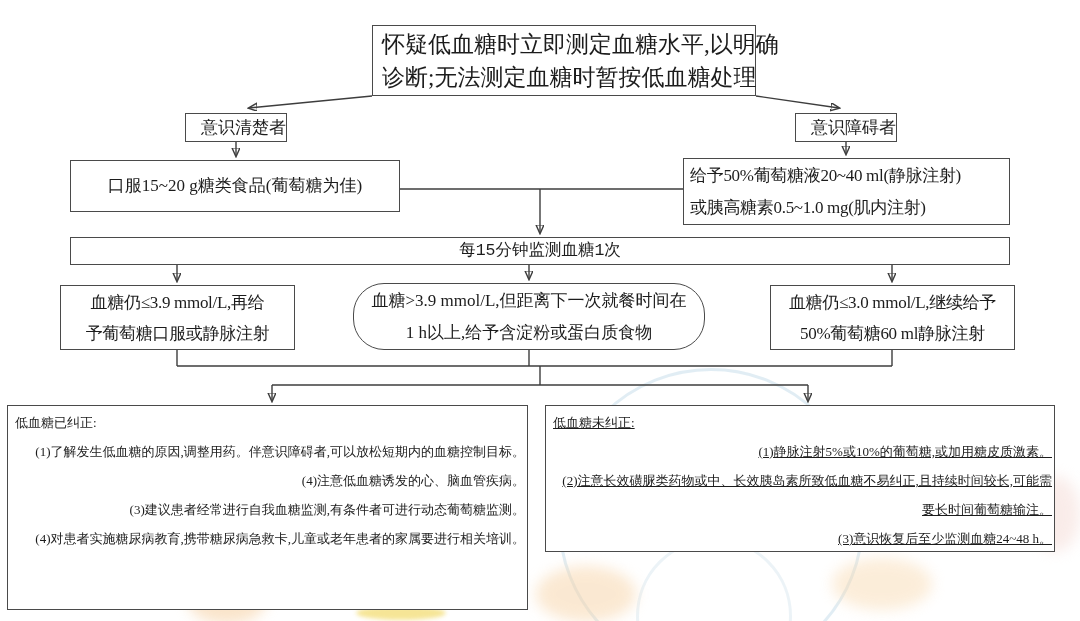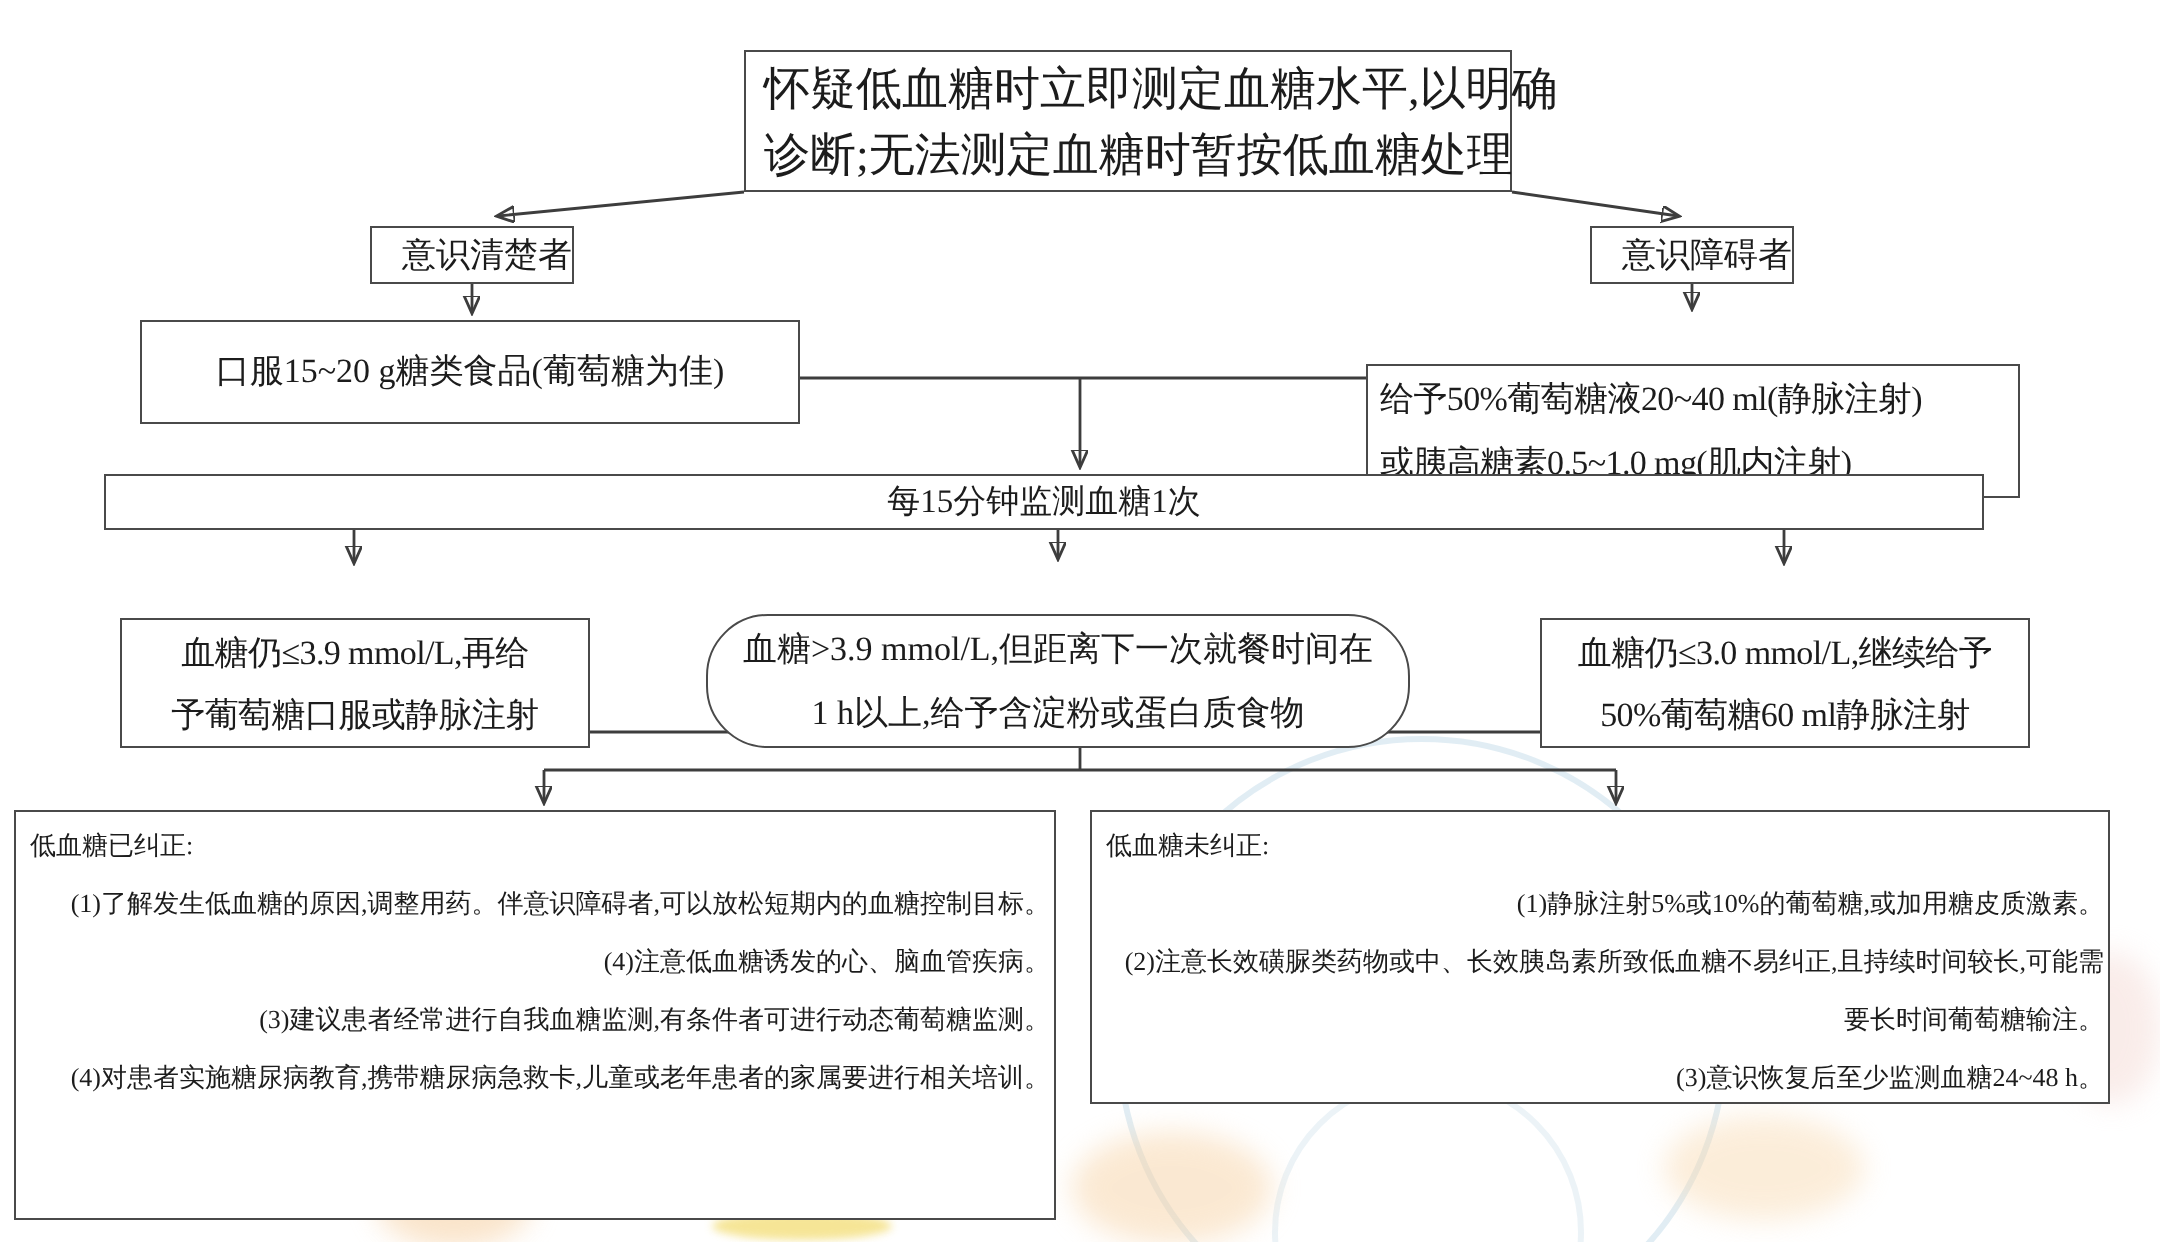--- a/index.html
+++ b/index.html
@@ -18,21 +18,21 @@
   .node{
     position:absolute;z-index:2;background:#ffffff;
     border:1.4px solid #4a4a4a;box-sizing:border-box;
     font-size:17px;line-height:32px;
   }
   .node .ln{display:block;white-space:nowrap;}
   .center{text-align:center;}
   .node.small-label{text-align:right;line-height:27px;font-size:17px;}
   .node.top-box{padding:2px 4px 2px 9px;line-height:33px;font-size:23px;}
   .node.one-line{display:flex;align-items:center;justify-content:center;}
-  .node.two-line{padding-top:1px;margin-top:24px;}
+  .node.two-line{padding-top:1px;}
   .node.tight{letter-spacing:-0.3px;}
   
   .list-box{
     position:absolute;z-index:2;background:#ffffff;border:1.4px solid #4a4a4a;
     box-sizing:border-box;font-size:13px;line-height:29px;padding:2px 2px 2px 7px;
   }
   .list-box .title{display:block;}
   .list-box .item{display:block;padding-left:2em;text-indent:-2em;margin:0;text-align:right;}
 </style>
 </head>
@@ -88,21 +88,21 @@
 
   <div class="node one-line" style="left:70px;top:160px;width:330px;height:52px;">
     <span class="ln">口服15~20 g糖类食品(葡萄糖为佳)</span>
   </div>
 
   <div class="node two-line tight" style="left:683px;top:158px;width:327px;height:67px;padding:1px 4px 0 6px;">
     <span class="ln">给予50%葡萄糖液20~40 ml(静脉注射)</span>
     <span class="ln">或胰高糖素0.5~1.0 mg(肌内注射)</span>
   </div>
 
-  <div class="node one-line" style="left:52px;top:237px;width:940px;height:28px;font-size:16.5px;">
+  <div class="node one-line" style="left:70px;top:237px;width:940px;height:28px;font-size:16.5px;font-family:Liberation Mono, monospace;">
     <span class="ln">每15分钟监测血糖1次</span>
   </div>
 
   <div class="node two-line center tight" style="left:60px;top:285px;width:235px;height:65px;line-height:31px;">
     <span class="ln">血糖仍≤3.9 mmol/L,再给</span>
     <span class="ln">予葡萄糖口服或静脉注射</span>
   </div>
 
   <div class="node two-line center" style="left:353px;top:283px;width:352px;height:67px;border-radius:31px;">
     <span class="ln">血糖&gt;3.9 mmol/L,但距离下一次就餐时间在</span>
@@ -115,20 +115,20 @@
   </div>
 
   <div class="list-box" style="left:7px;top:405px;width:521px;height:205px;">
     <span class="title">低血糖已纠正:</span>
     <p class="item">(1)了解发生低血糖的原因,调整用药。伴意识障碍者,可以放松短期内的血糖控制目标。</p>
     <p class="item">(4)注意低血糖诱发的心、脑血管疾病。</p>
     <p class="item">(3)建议患者经常进行自我血糖监测,有条件者可进行动态葡萄糖监测。</p>
     <p class="item">(4)对患者实施糖尿病教育,携带糖尿病急救卡,儿童或老年患者的家属要进行相关培训。</p>
   </div>
 
-  <div class="list-box" style="left:545px;top:405px;width:510px;height:147px;">
+  <div class="list-box" style="left:545px;top:405px;width:510px;height:147px;text-decoration:underline;">
     <span class="title">低血糖未纠正:</span>
     <p class="item">(1)静脉注射5%或10%的葡萄糖,或加用糖皮质激素。</p>
     <p class="item">(2)注意长效磺脲类药物或中、长效胰岛素所致低血糖不易纠正,且持续时间较长,可能需要长时间葡萄糖输注。</p>
     <p class="item">(3)意识恢复后至少监测血糖24~48 h。</p>
   </div>
 
 </div>
 
 </body></html>

